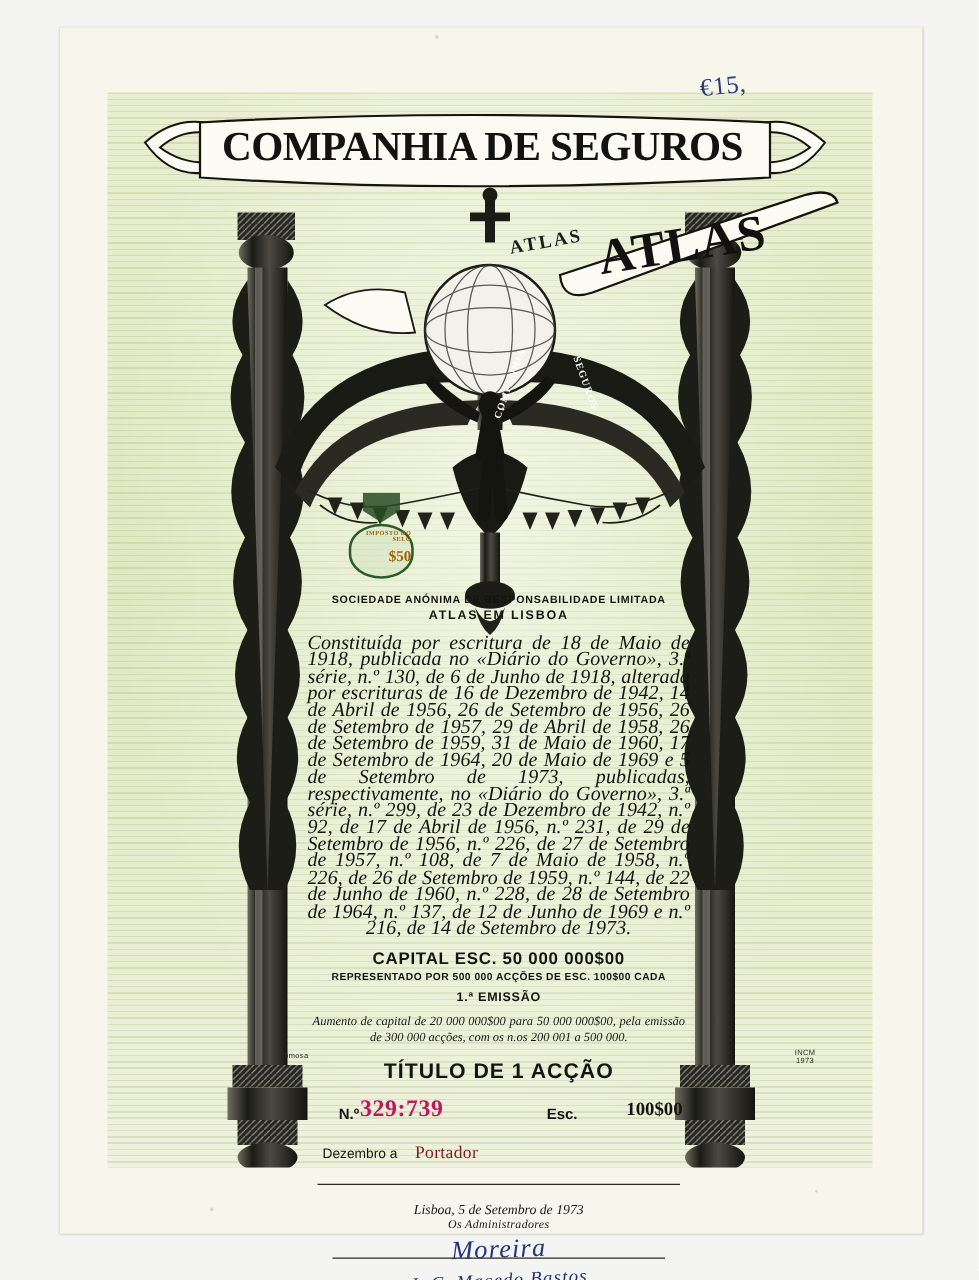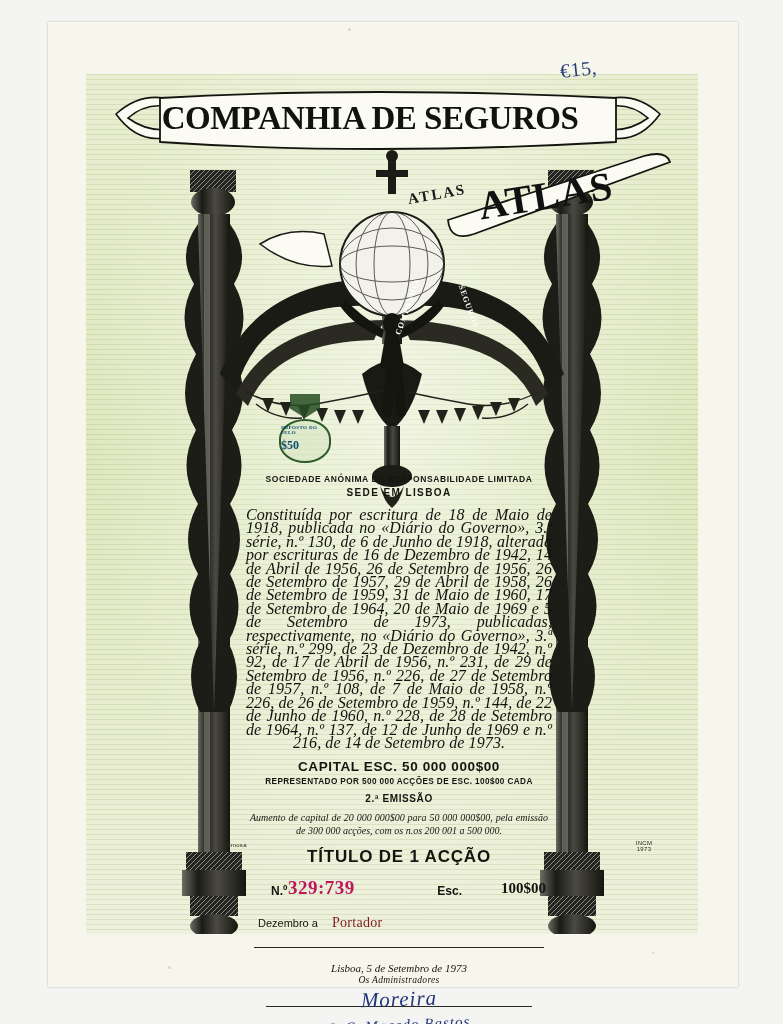--- a/index.html
+++ b/index.html
@@ -77,21 +77,21 @@
   
   #title-banner {
     position: absolute;
     left: 60px;
     top: 66px;
     width: 560px;
     height: 66px;
   }
   #title-text {
     position: absolute;
-    left: 82px;
+    left: 98px;
     top: 78px;
     width: 480px;
     text-align: center;
     font-family: "Liberation Serif", serif;
     font-weight: bold;
     font-size: 33px;
     letter-spacing: -0.5px;
     color: #12130f;
     white-space: nowrap;
     text-shadow: 0 1px 0 rgba(255,255,255,0.4);
@@ -140,22 +140,22 @@
     letter-spacing: 1px;
   }
 
   
   #seal {
     position: absolute;
     left: 228px;
     top: 372px;
     width: 58px;
     height: 72px;
-    text-align: left;
-    color: #0c4a6e;
+    text-align: right;
+    color: #a16207;
   }
   #seal .seal-crest {
     width: 30px;
     height: 24px;
     margin: 0 auto;
     background: #274d22;
     clip-path: polygon(0 0, 100% 0, 100% 60%, 50% 100%, 0 60%);
     opacity: 0.85;
   }
   #seal .seal-ring {
@@ -501,25 +501,25 @@
     <div id="seal">
       <div class="seal-crest"></div>
       <div class="seal-ring">
         <div class="seal-top-text">IMPOSTO DO SELO</div>
         <div class="seal-value">$50</div>
       </div>
     </div>
 
     <div id="body-col">
       <div class="line-sa">SOCIEDADE ANÓNIMA DE RESPONSABILIDADE LIMITADA</div>
-      <div class="line-hq">SEDE EM LISBOA</div>
+      <div class="line-hq">ATLAS EM LISBOA</div>
       <p id="legal-paragraph">Constituída por escritura de 18 de Maio de 1918, publicada no «Diário do Governo», 3.ª série, n.º 130, de 6 de Junho de 1918, alterada por escrituras de 16 de Dezembro de 1942, 14 de Abril de 1956, 26 de Setembro de 1956, 26 de Setembro de 1957, 29 de Abril de 1958, 26 de Setembro de 1959, 31 de Maio de 1960, 17 de Setembro de 1964, 20 de Maio de 1969 e 5 de Setembro de 1973, publicadas, respectivamente, no «Diário do Governo», 3.ª série, n.º 299, de 23 de Dezembro de 1942, n.º 92, de 17 de Abril de 1956, n.º 231, de 29 de Setembro de 1956, n.º 226, de 27 de Setembro de 1957, n.º 108, de 7 de Maio de 1958, n.º 226, de 26 de Setembro de 1959, n.º 144, de 22 de Junho de 1960, n.º 228, de 28 de Setembro de 1964, n.º 137, de 12 de Junho de 1969 e n.º 216, de 14 de Setembro de 1973.</p>
       <div id="capital-line">CAPITAL ESC. 50 000 000$00</div>
       <div id="capital-rep">REPRESENTADO POR 500 000 ACÇÕES DE ESC. 100$00 CADA</div>
-      <div id="emission">2.ª EMISSÃO</div>
+      <div id="emission">1.ª EMISSÃO</div>
       <div id="increase-note">Aumento de capital de 20 000 000$00 para 50 000 000$00, pela emissão de 300 000 acções, com os n.os 200 001 a 500 000.</div>
       <div id="titulo">TÍTULO DE 1 ACÇÃO</div>
 
       <div id="num-row">
         <span id="num-label">N.º</span>
         <span id="num-value">329:739</span>
         <span id="esc-label">Esc.</span>
         <span id="esc-value">100$00</span>
       </div>
 

